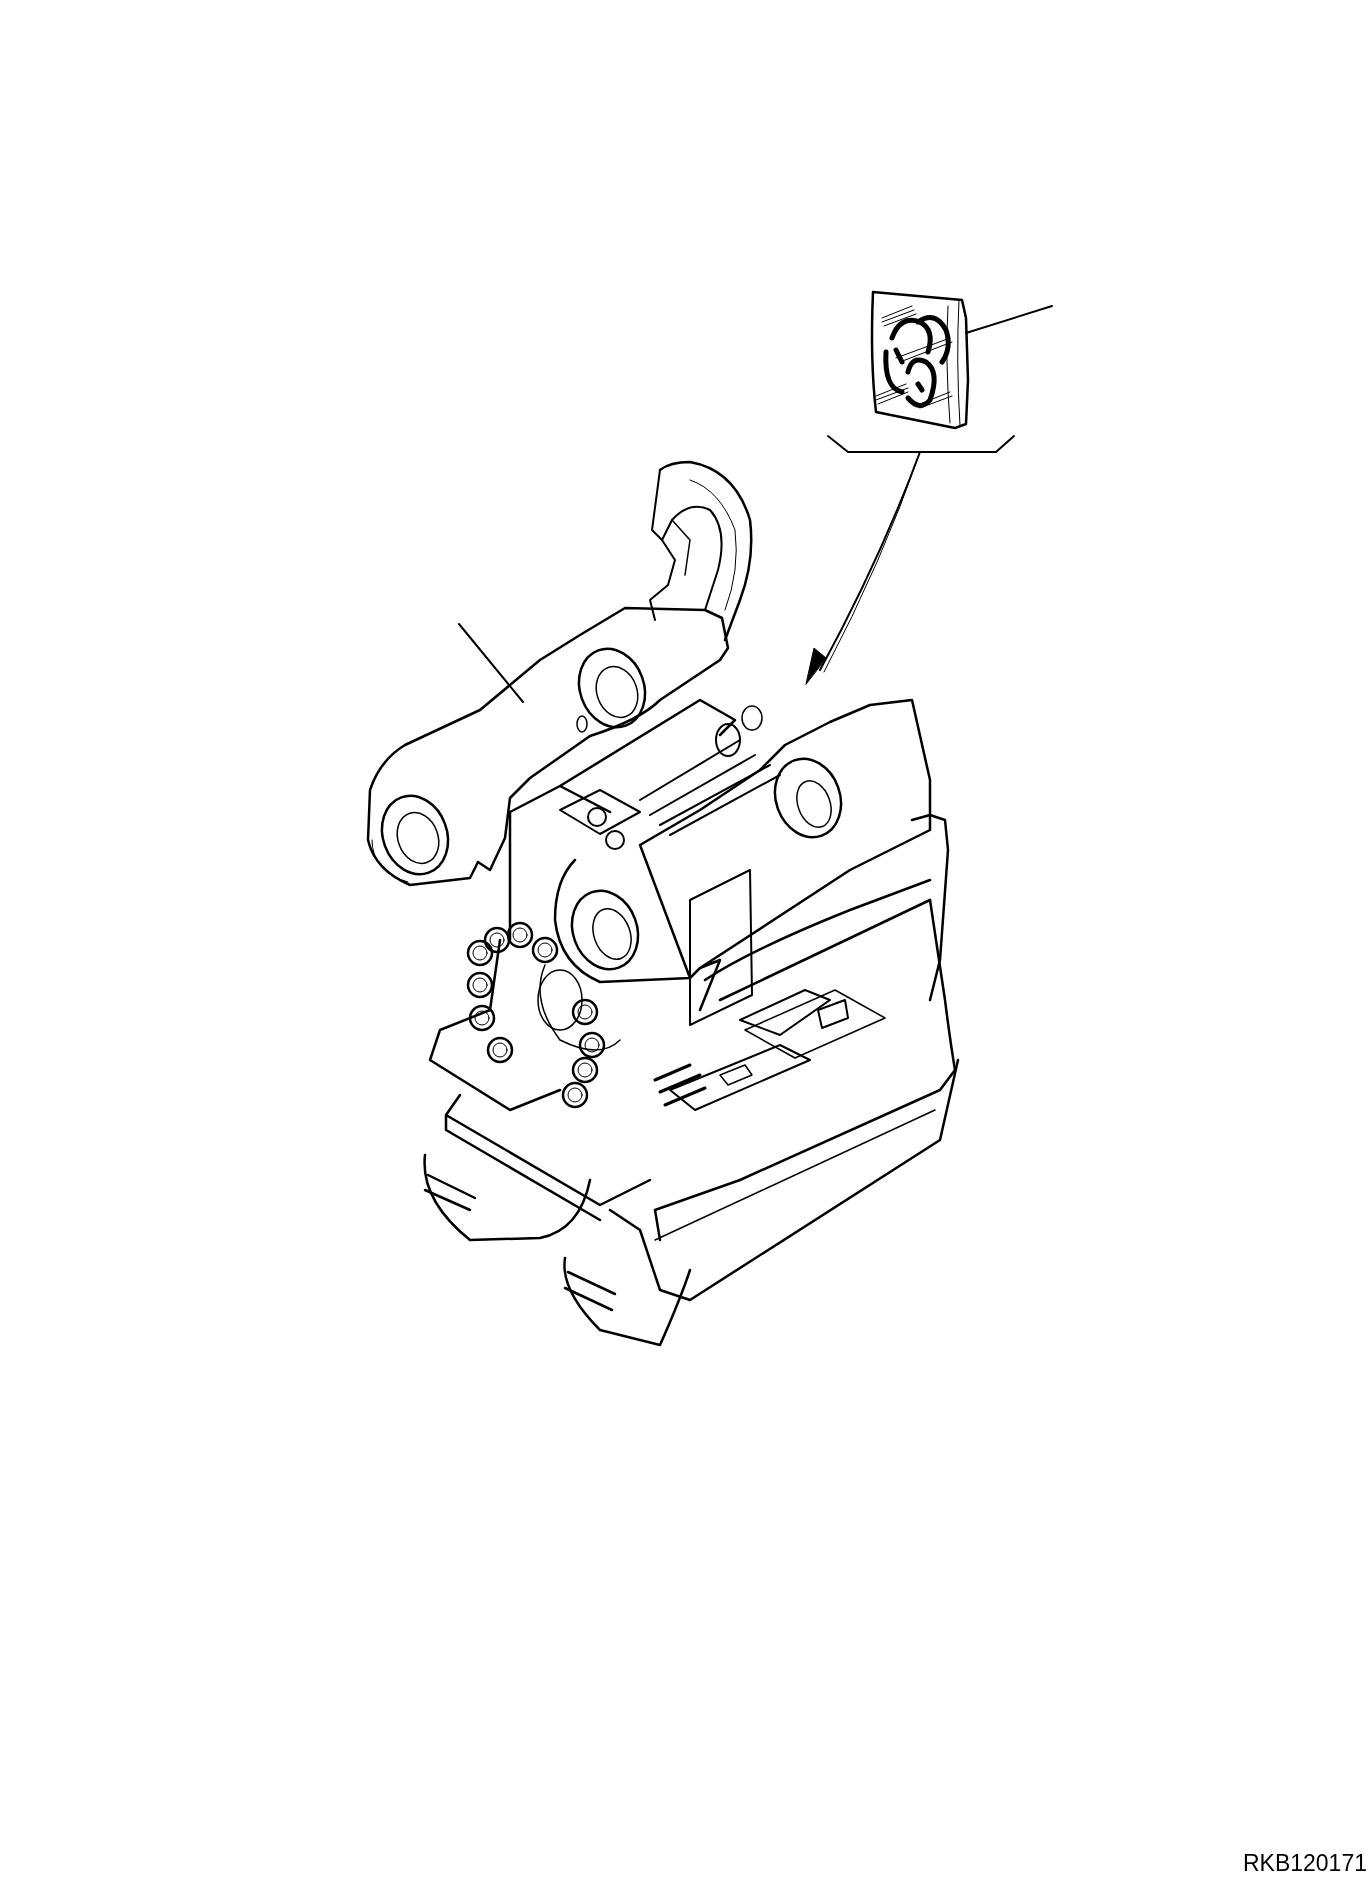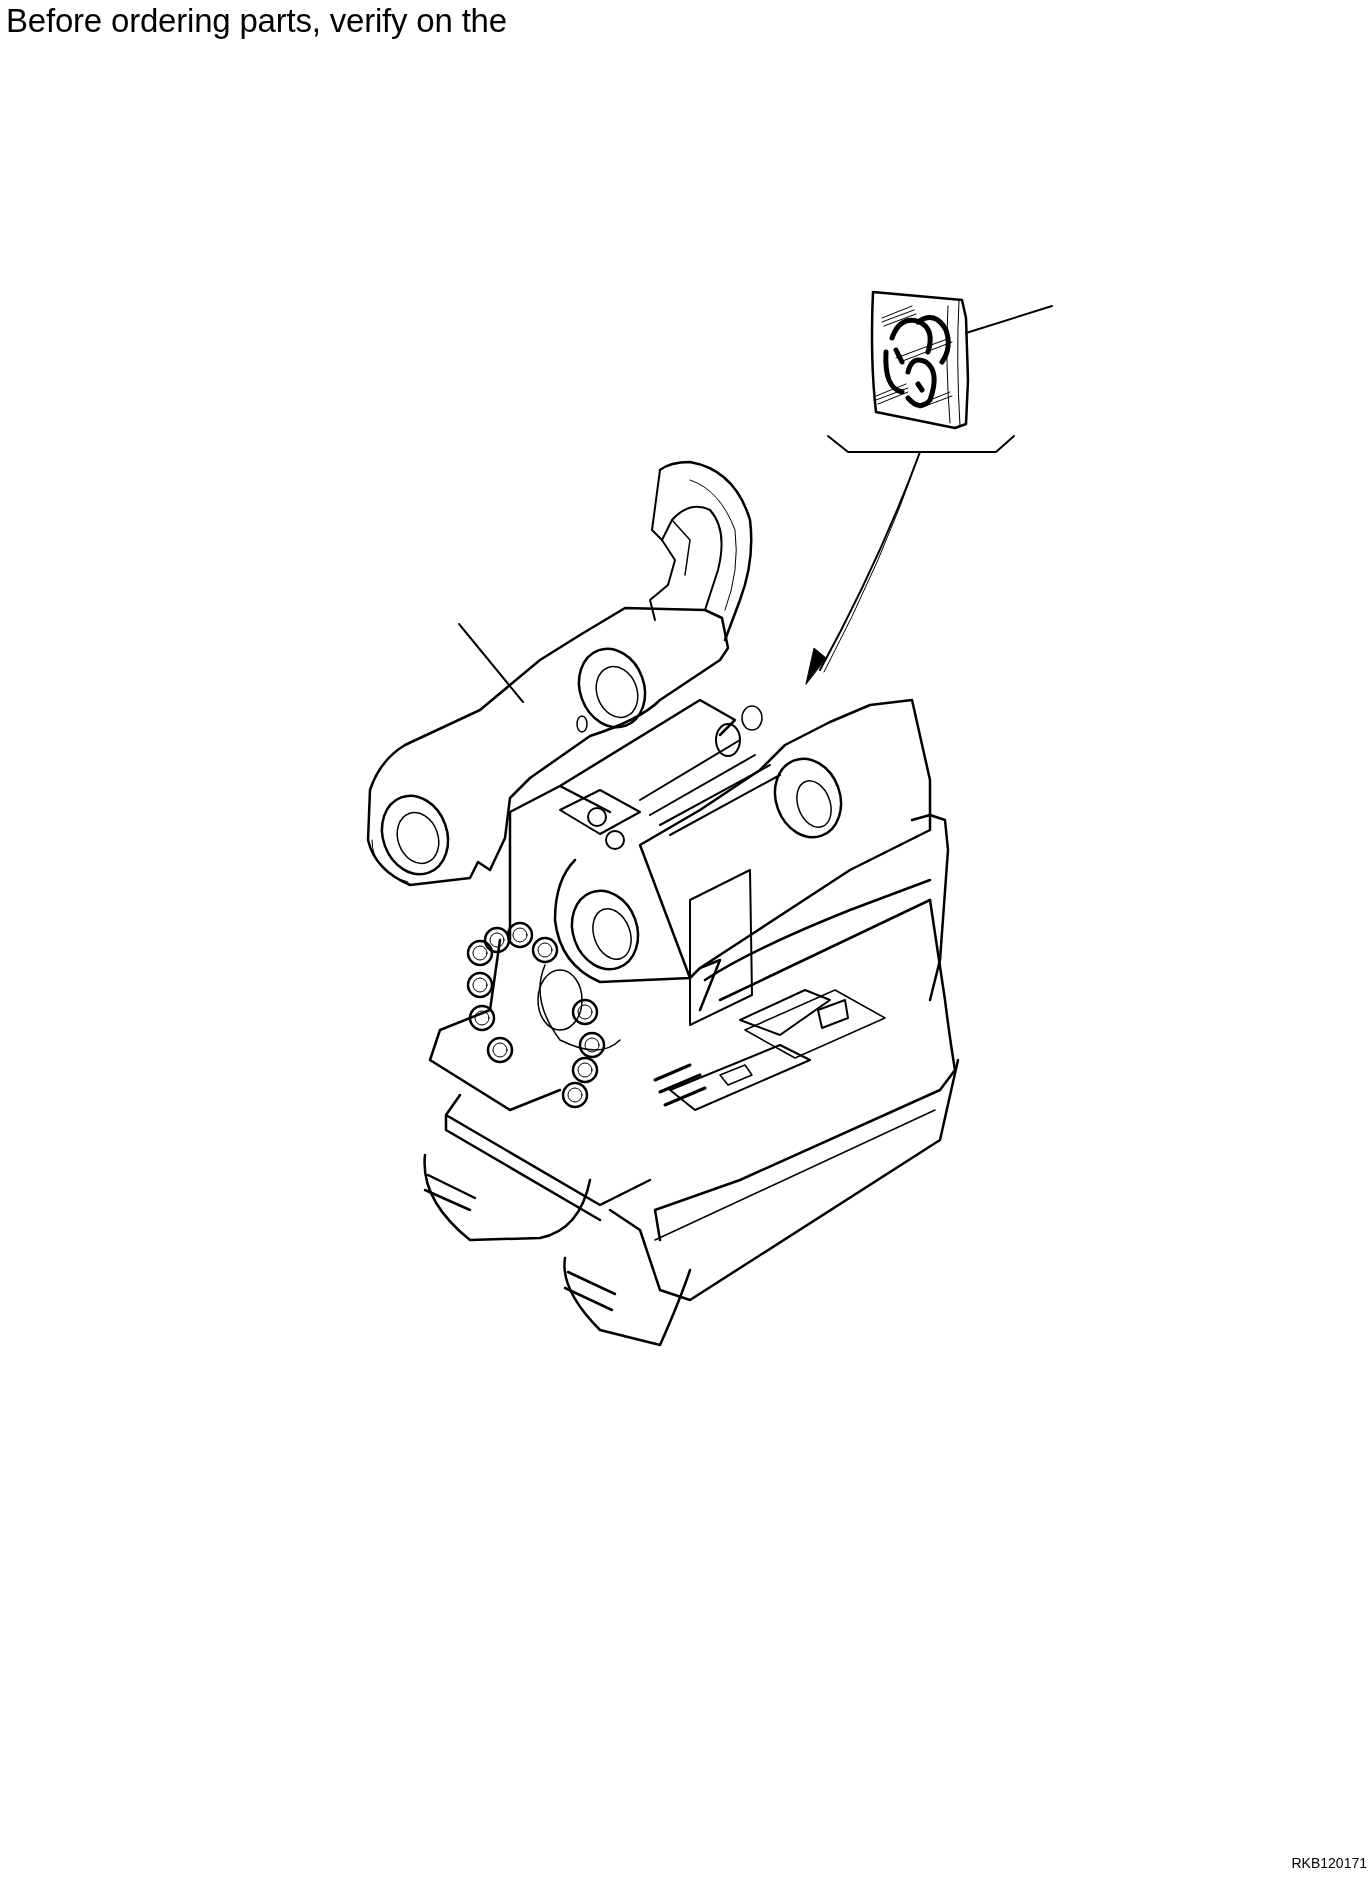--- a/index.html
+++ b/index.html
@@ -1,27 +1,26 @@
 <!DOCTYPE html>
 <html><head>
 <meta charset="utf-8">
 <style>
   html, body { margin:0; padding:0; background:#ffffff; }
   body { width:1369px; height:1879px; position:relative; overflow:hidden; font-family:"Liberation Sans", sans-serif; color:#000; }
   .header { position:absolute; left:6px; top:0px; font-size:33px; line-height:41px; letter-spacing:-0.2px; }
   .header div { white-space:nowrap; }
-  .figure-id { position:absolute; right:2px; bottom:4px; font-size:14px; line-height:24px; }
+  .figure-id { position:absolute; right:2px; bottom:4px; font-size:23px; line-height:24px; }
   svg.art { position:absolute; left:0; top:0; }
   svg.art * { vector-effect:non-scaling-stroke; }
 </style>
 </head>
 <body>
 
 <div class="header">
-  <div>Before ordering parts, verify on the</div>
 </div>
 
 <svg class="art" width="1369" height="1879" viewBox="0 0 1369 1879" fill="none" stroke="#000" stroke-linejoin="round" stroke-linecap="round">
 
   <g>
     <g>
       <path d="M873 292 L962 300 L966 318 L968 380 L966 424 L955 428 L876 412 Q870 360 873 292 Z" stroke-width="2.5" fill="#fff"></path>
       <path d="M959 300 Q956 360 960 426" stroke-width="1"></path>
       <path d="M948 306 Q945 360 950 423" stroke-width="1"></path>
       <g stroke-width="5">

